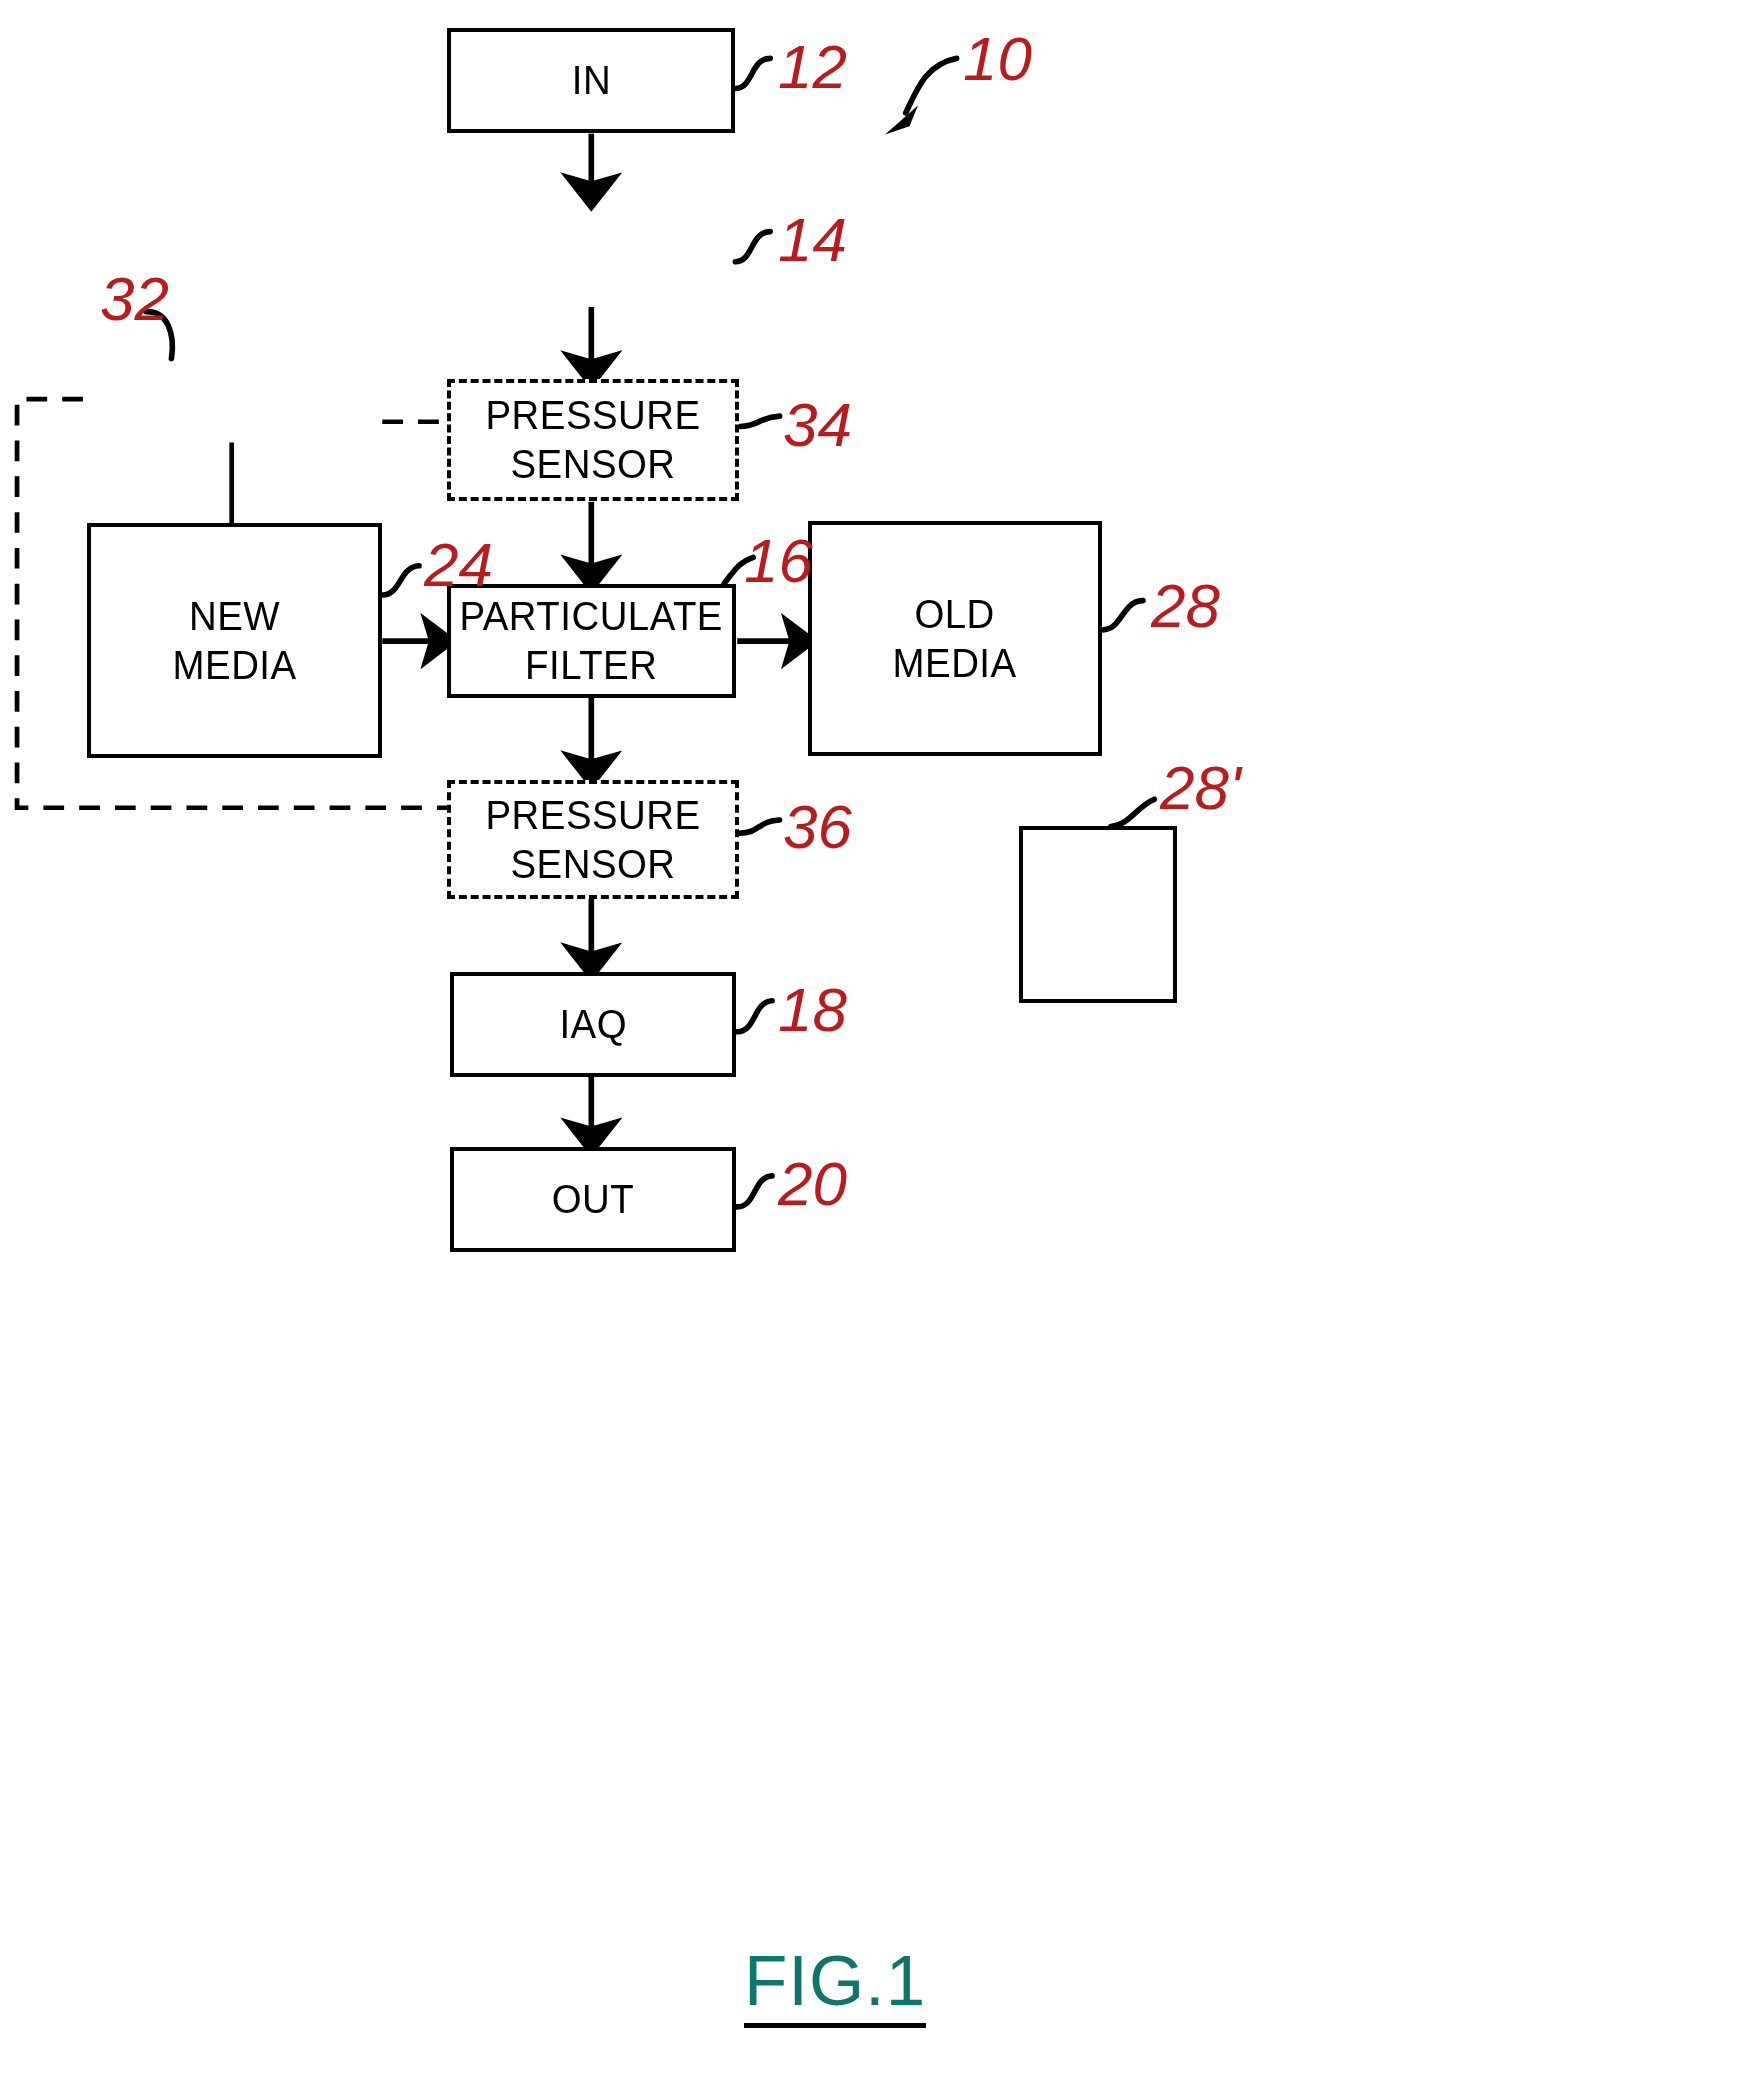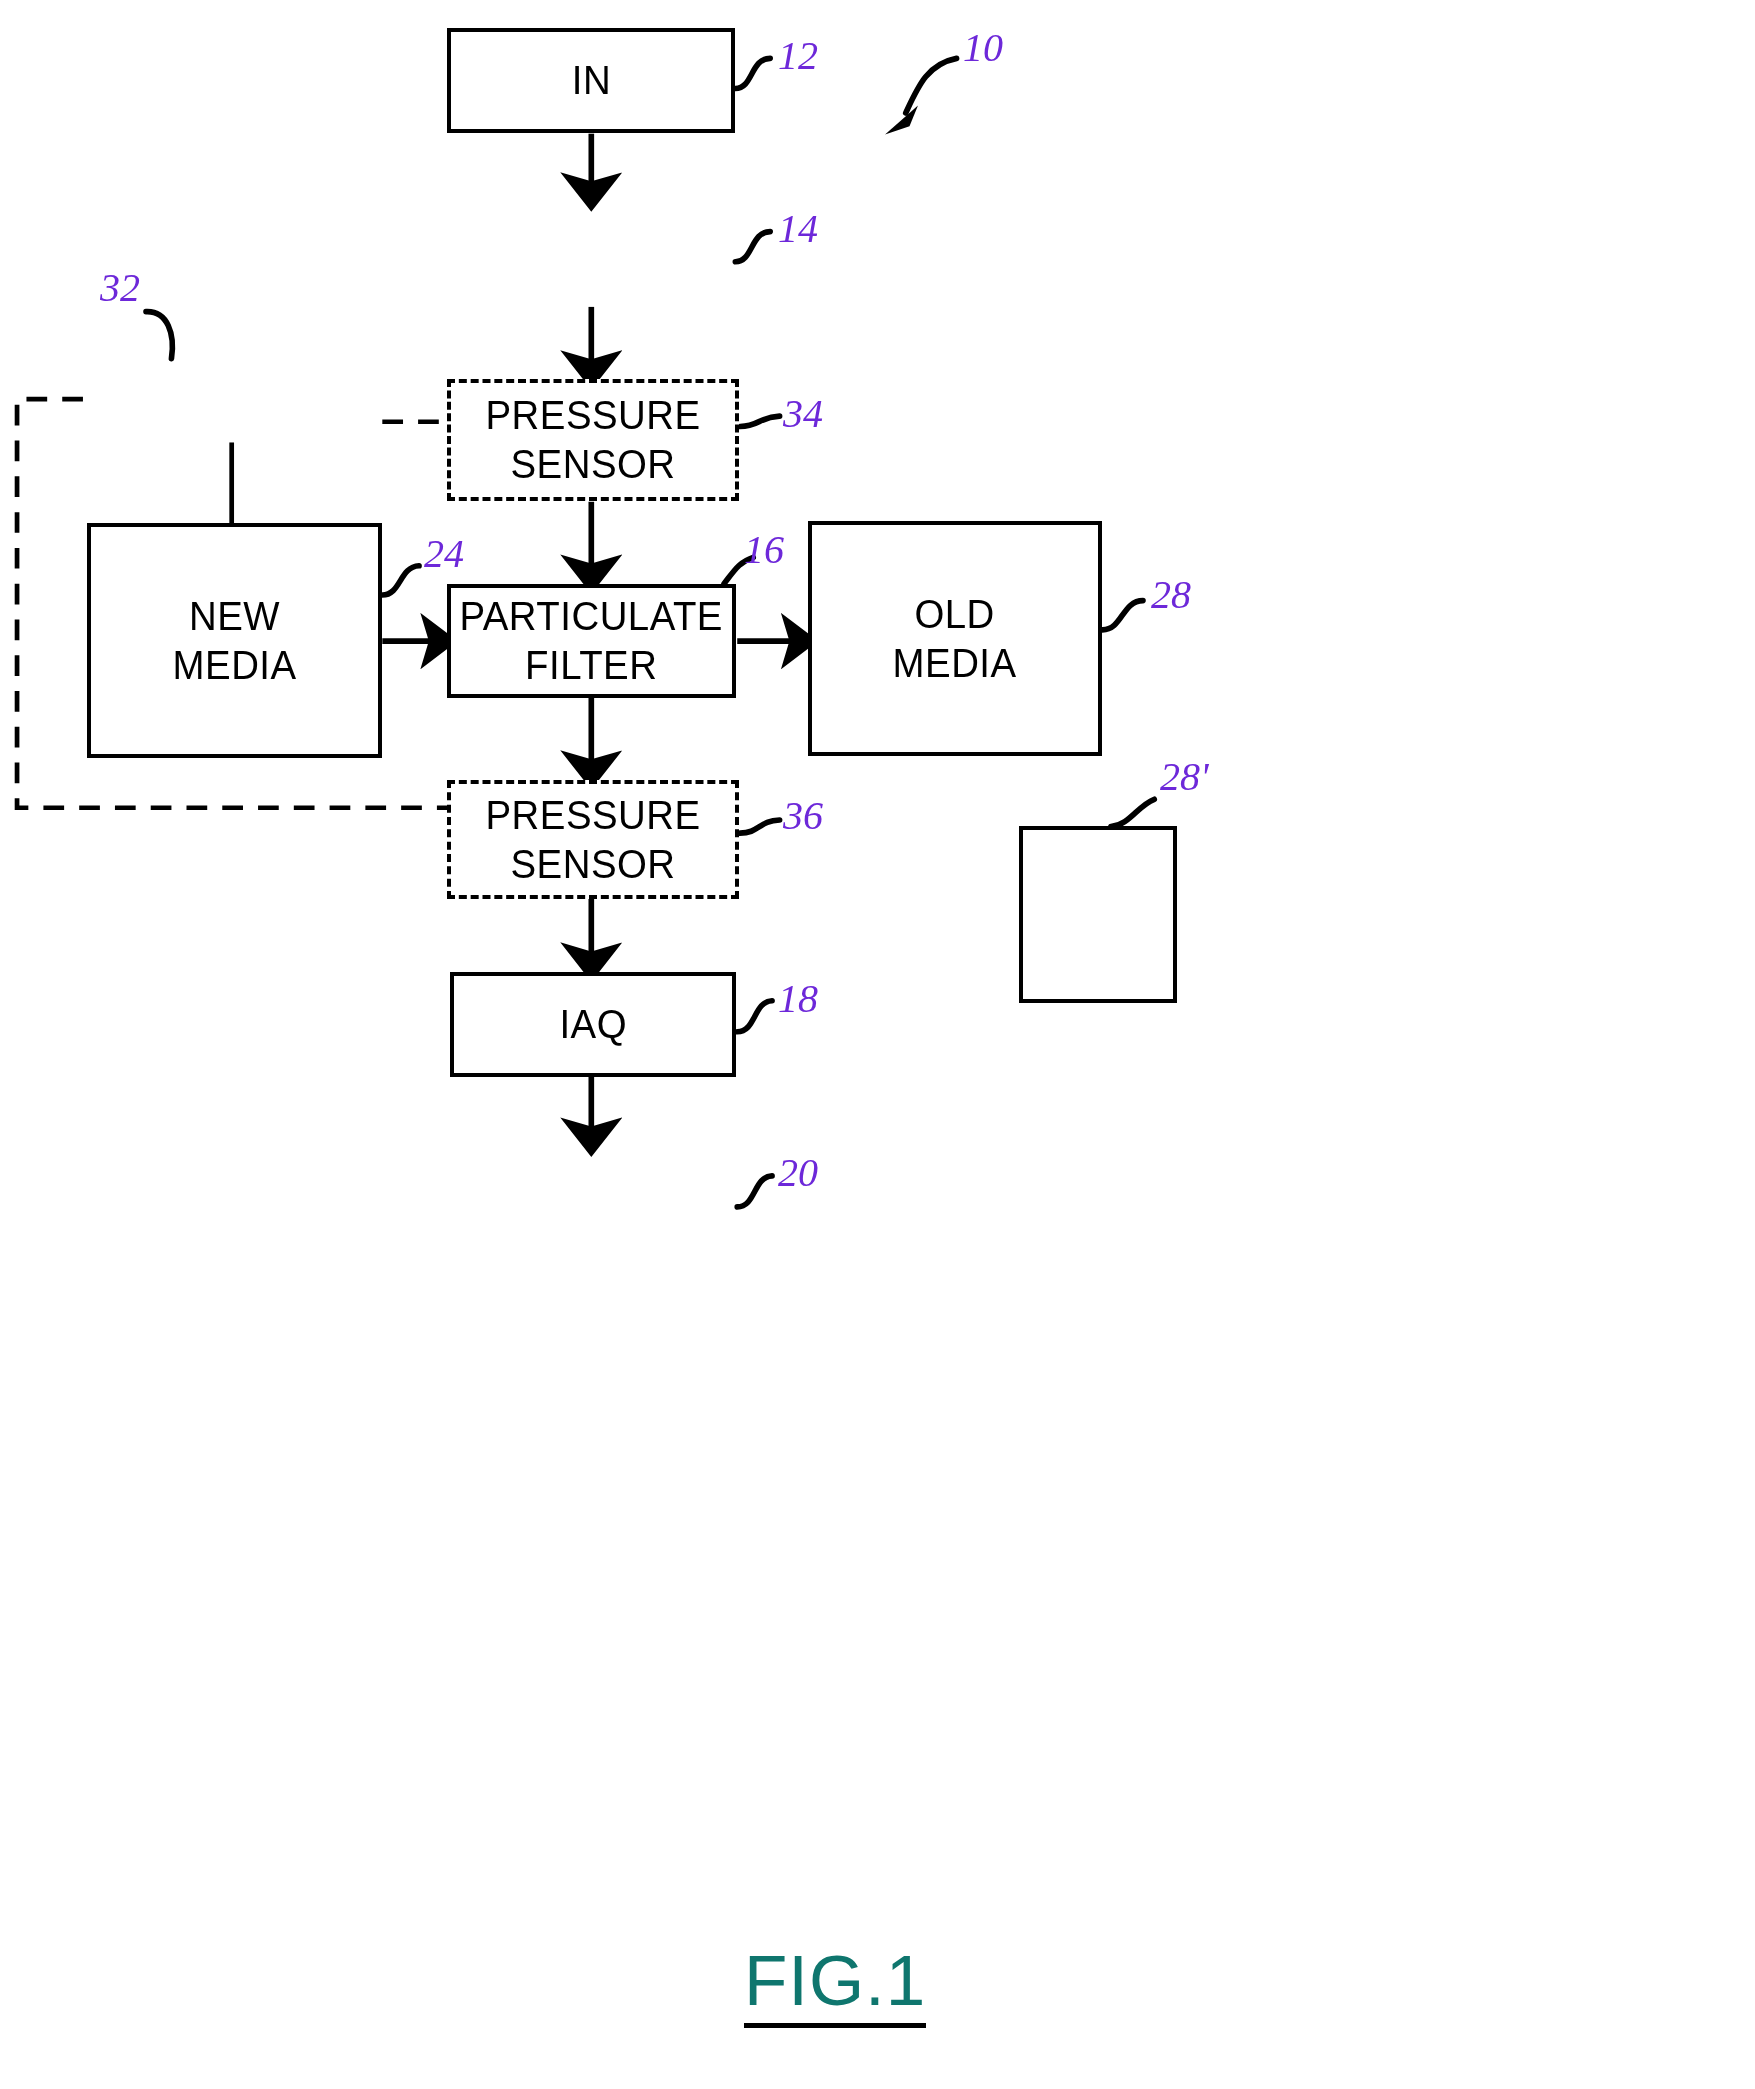--- a/index.html
+++ b/index.html
@@ -45,24 +45,24 @@
     font-size: 40px;
     line-height: 1.22;
     letter-spacing: 0.5px;
     color: #000;
     white-space: pre-line;
     font-weight: 400;
     transform: scaleX(0.96);
   }
   .ref-num {
     position: absolute;
-    font-family: Liberation Serif, serif;
-    font-size: 40px;
+    font-family: Liberation Sans, sans-serif;
+    font-size: 62px;
     line-height: 1;
-    color: #6d28d9;
+    color: #b91c1c;
     font-weight: 400;
     font-style: italic;
     letter-spacing: 0px;
     white-space: nowrap;
   }
   .fig-caption {
     position: absolute;
     font-family: "Liberation Sans", sans-serif;
     font-size: 71px;
     font-weight: 400;
@@ -214,20 +214,23 @@
   </div>
 
   <div class="node-box" style="left:1019px; top:826px; width:158px; height:177px;">
     <span class="node-label"></span>
   </div>
 
   <div class="node-box" style="left:450px; top:972px; width:286px; height:105px;">
     <span class="node-label">IAQ</span>
   </div>
 
+  <div class="node-box" style="left:450px; top:1147px; width:286px; height:105px;">
+    <span class="node-label">OUT</span>
+  </div>
 
   <span class="ref-num" style="left:778px; top:36px;">12</span>
   <span class="ref-num" style="left:963px; top:28px;">10</span>
   <span class="ref-num" style="left:778px; top:209px;">14</span>
   <span class="ref-num" style="left:100px; top:268px;">32</span>
   <span class="ref-num" style="left:783px; top:394px;">34</span>
   <span class="ref-num" style="left:424px; top:534px;">24</span>
   <span class="ref-num" style="left:744px; top:530px;">16</span>
   <span class="ref-num" style="left:1151px; top:575px;">28</span>
   <span class="ref-num" style="left:1160px; top:757px;">28'</span>

